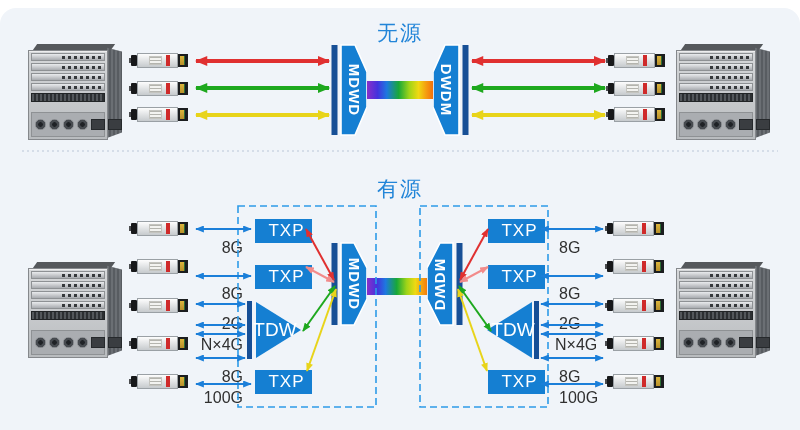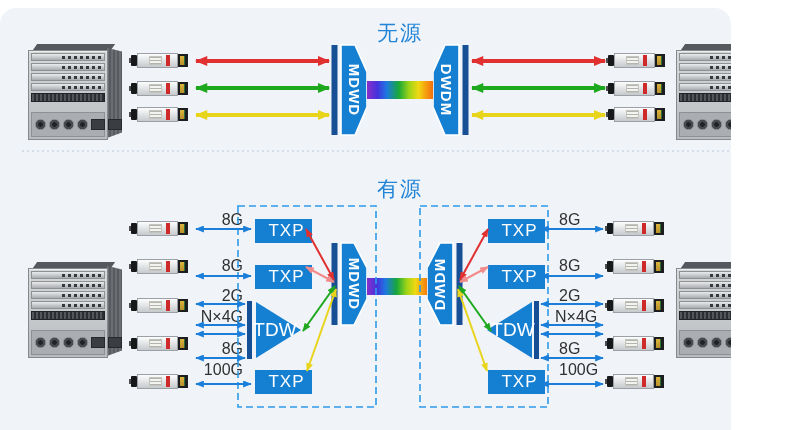--- a/index.html
+++ b/index.html
@@ -1,26 +1,26 @@
 <!DOCTYPE html>
 <html><head>
 <meta charset="utf-8">
 <style>
   html,body{margin:0;padding:0;background:#ffffff;}
-  .stage{position:relative;width:731px;height:430px;overflow:hidden;
+  .stage{position:relative;width:800px;height:430px;overflow:hidden;
          font-family:"Liberation Sans","DejaVu Sans",sans-serif;}
   .stage-bg{position:absolute;left:0;right:0;top:8px;bottom:0;background:#F0F4F9;
             border-radius:16px 16px 0 0;}
 
   
   .sec-title{position:absolute;transform:translateX(-50%);color:#2285D8;font-size:21px;
              letter-spacing:2px;white-space:nowrap;}
 
   
-  .rate{position:absolute;width:62px;font-size:16px;color:#303030;font-weight:500;white-space:nowrap;}
+  .rate{position:absolute;width:62px;font-size:16px;color:#303030;font-weight:500;white-space:nowrap;margin-top:28px;}
   .rate.r{text-align:right;}
   .rate.l{text-align:left;}
 
   
   .txp{position:absolute;width:51px;height:24px;background:#157FD2;color:#fff;
        display:flex;align-items:center;justify-content:center;font-size:17px;
        letter-spacing:1px;padding-left:6px;}
 
   
   .dev{position:absolute;}

